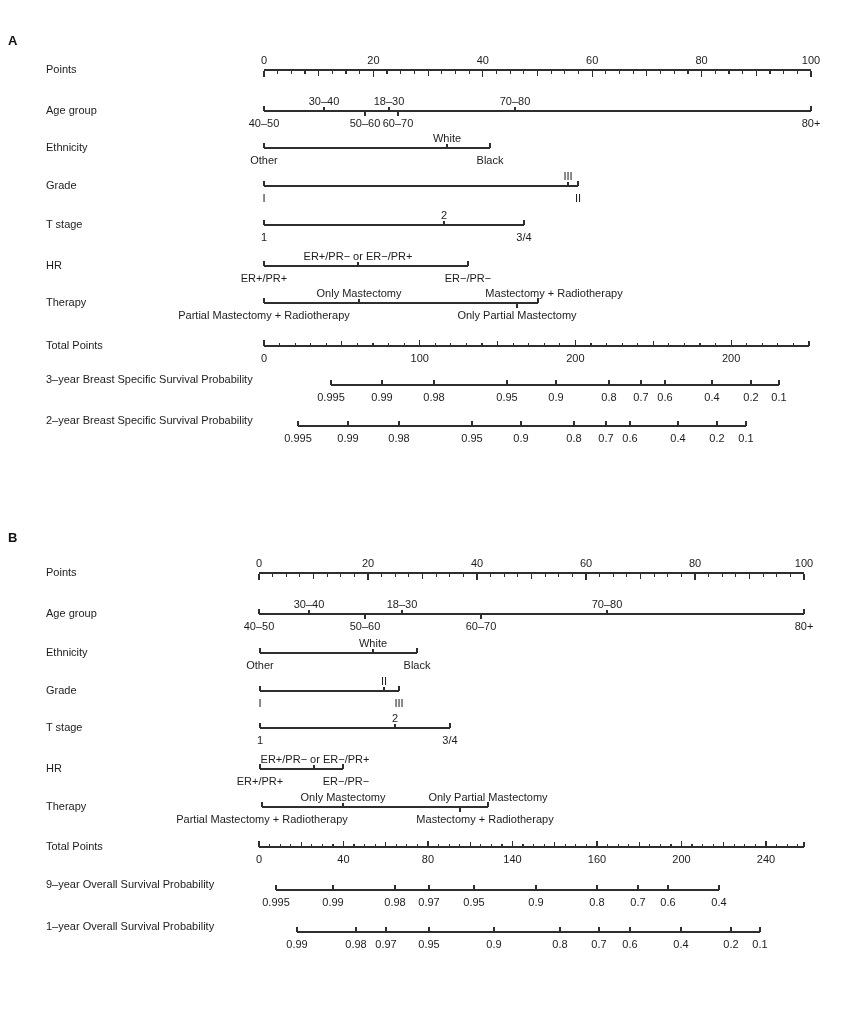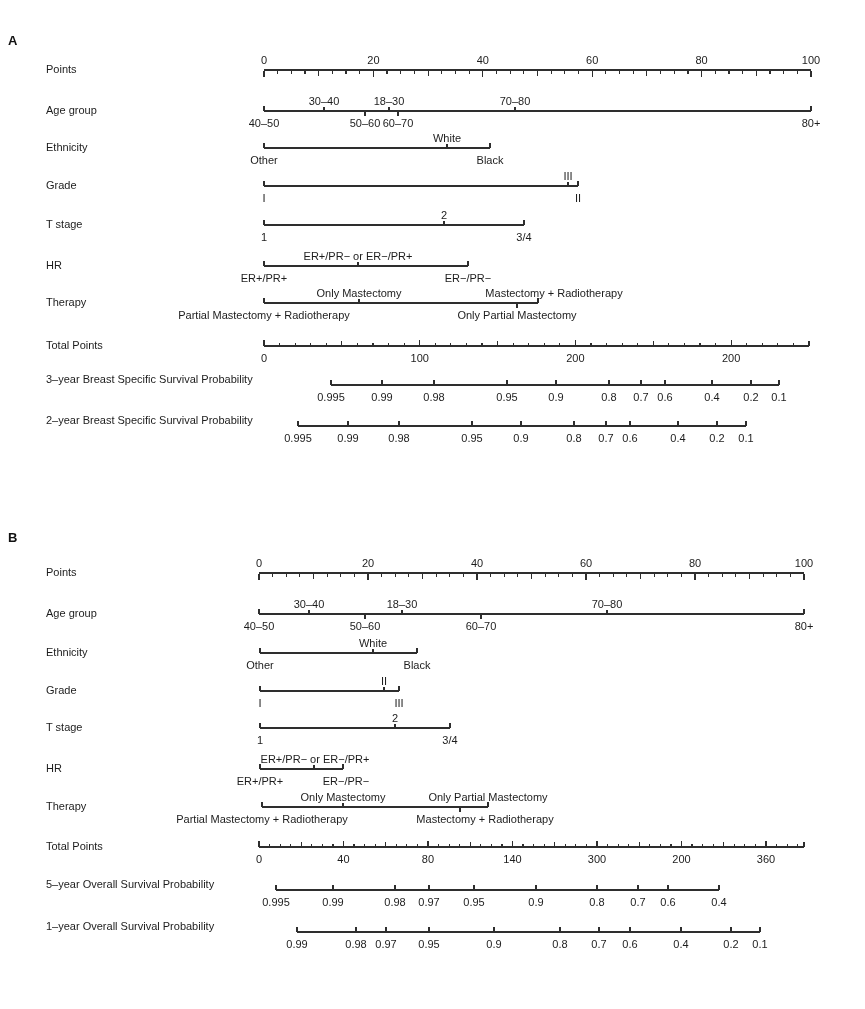--- a/index.html
+++ b/index.html
@@ -377,24 +377,24 @@
       <div class="tick" style="left: 754.815px; top: 843.8px; height: 3.2px;"></div>
       <div class="tick" style="left: 765.377px; top: 840.5px; height: 6.5px;"></div>
       <div class="tick" style="left: 775.939px; top: 843.8px; height: 3.2px;"></div>
       <div class="tick" style="left: 786.501px; top: 843.8px; height: 3.2px;"></div>
       <div class="tick" style="left: 797.063px; top: 843.8px; height: 3.2px;"></div>
       <div class="tick" style="left: 803.4px; top: 842px; height: 5px;"></div>
       <div class="tlab" style="left: 259px; top: 859px;">0</div>
       <div class="tlab" style="left: 343.496px; top: 859px;">40</div>
       <div class="tlab" style="left: 427.992px; top: 859px;">80</div>
       <div class="tlab" style="left: 512.488px; top: 859px;">140</div>
-      <div class="tlab" style="left: 596.984px; top: 859px;">300</div>
+      <div class="tlab" style="left: 596.984px; top: 859px;">160</div>
       <div class="tlab" style="left: 681.481px; top: 859px;">200</div>
-      <div class="tlab" style="left: 765.977px; top: 859px;">360</div>
-      <div class="rowlbl" style="left: 46px; top: 884px;">5–year Overall Survival Probability</div>
+      <div class="tlab" style="left: 765.977px; top: 859px;">240</div>
+      <div class="rowlbl" style="left: 46px; top: 884px;">9–year Overall Survival Probability</div>
       <div class="axis" style="left: 276px; top: 889.4px; width: 443px;"></div>
       <div class="tick" style="left: 275.4px; top: 885px; height: 5px;"></div>
       <div class="tlab" style="left: 276px; top: 902px;">0.995</div>
       <div class="tick" style="left: 332.4px; top: 885px; height: 5px;"></div>
       <div class="tlab" style="left: 333px; top: 902px;">0.99</div>
       <div class="tick" style="left: 394.4px; top: 885px; height: 5px;"></div>
       <div class="tlab" style="left: 395px; top: 902px;">0.98</div>
       <div class="tick" style="left: 428.4px; top: 885px; height: 5px;"></div>
       <div class="tlab" style="left: 429px; top: 902px;">0.97</div>
       <div class="tick" style="left: 473.4px; top: 885px; height: 5px;"></div>

